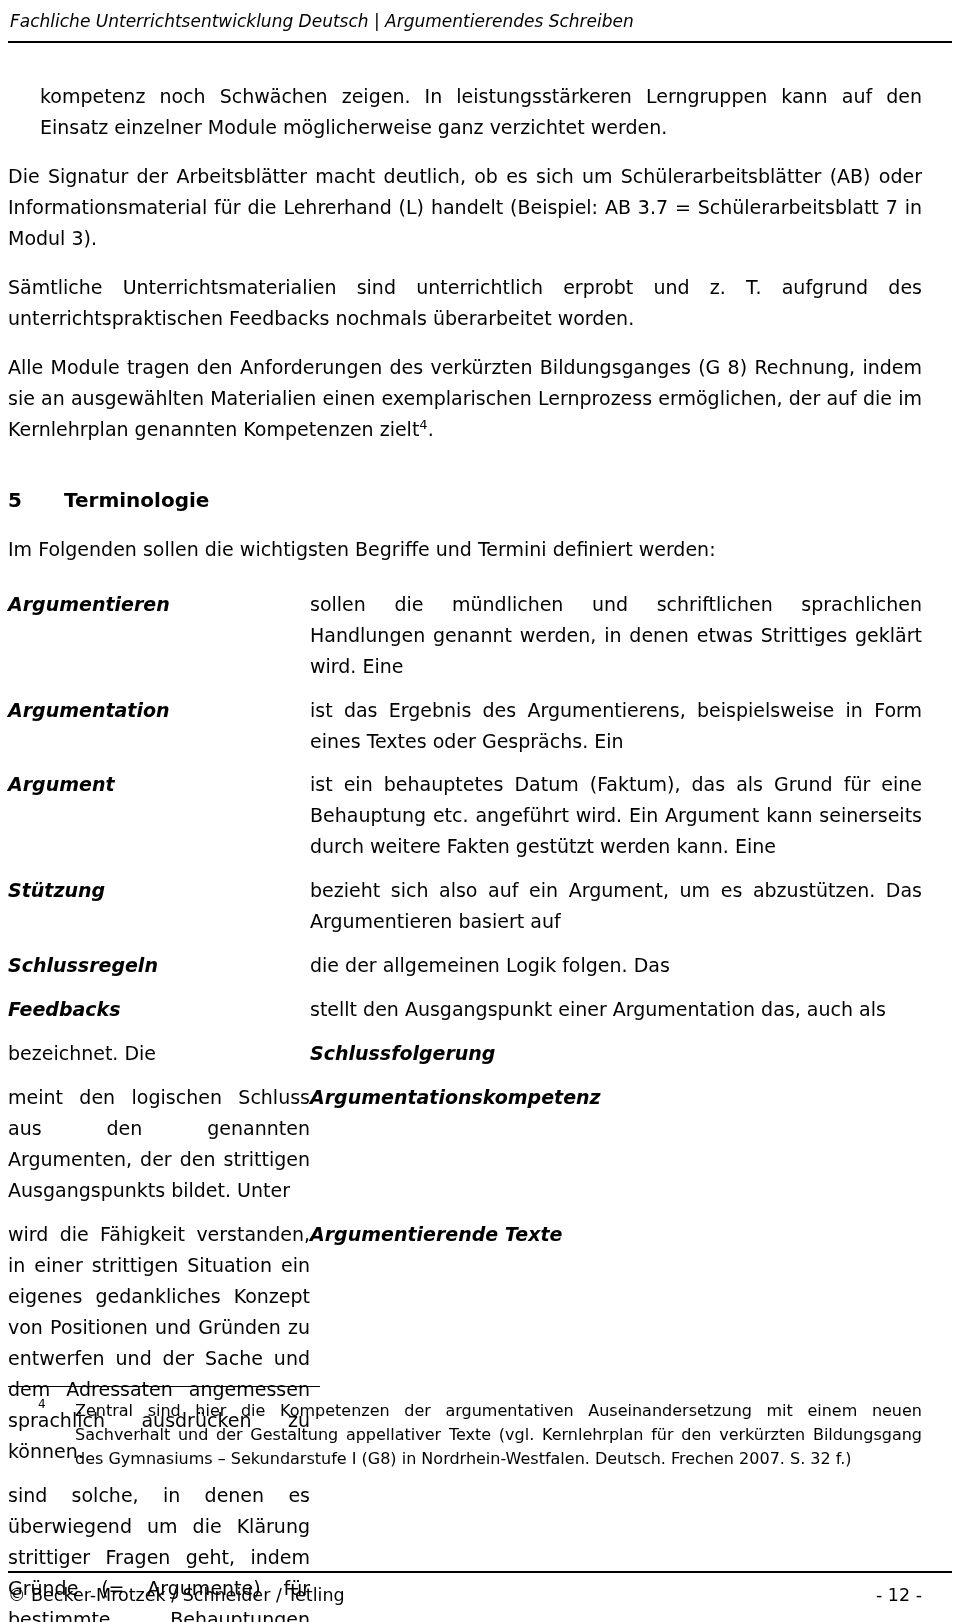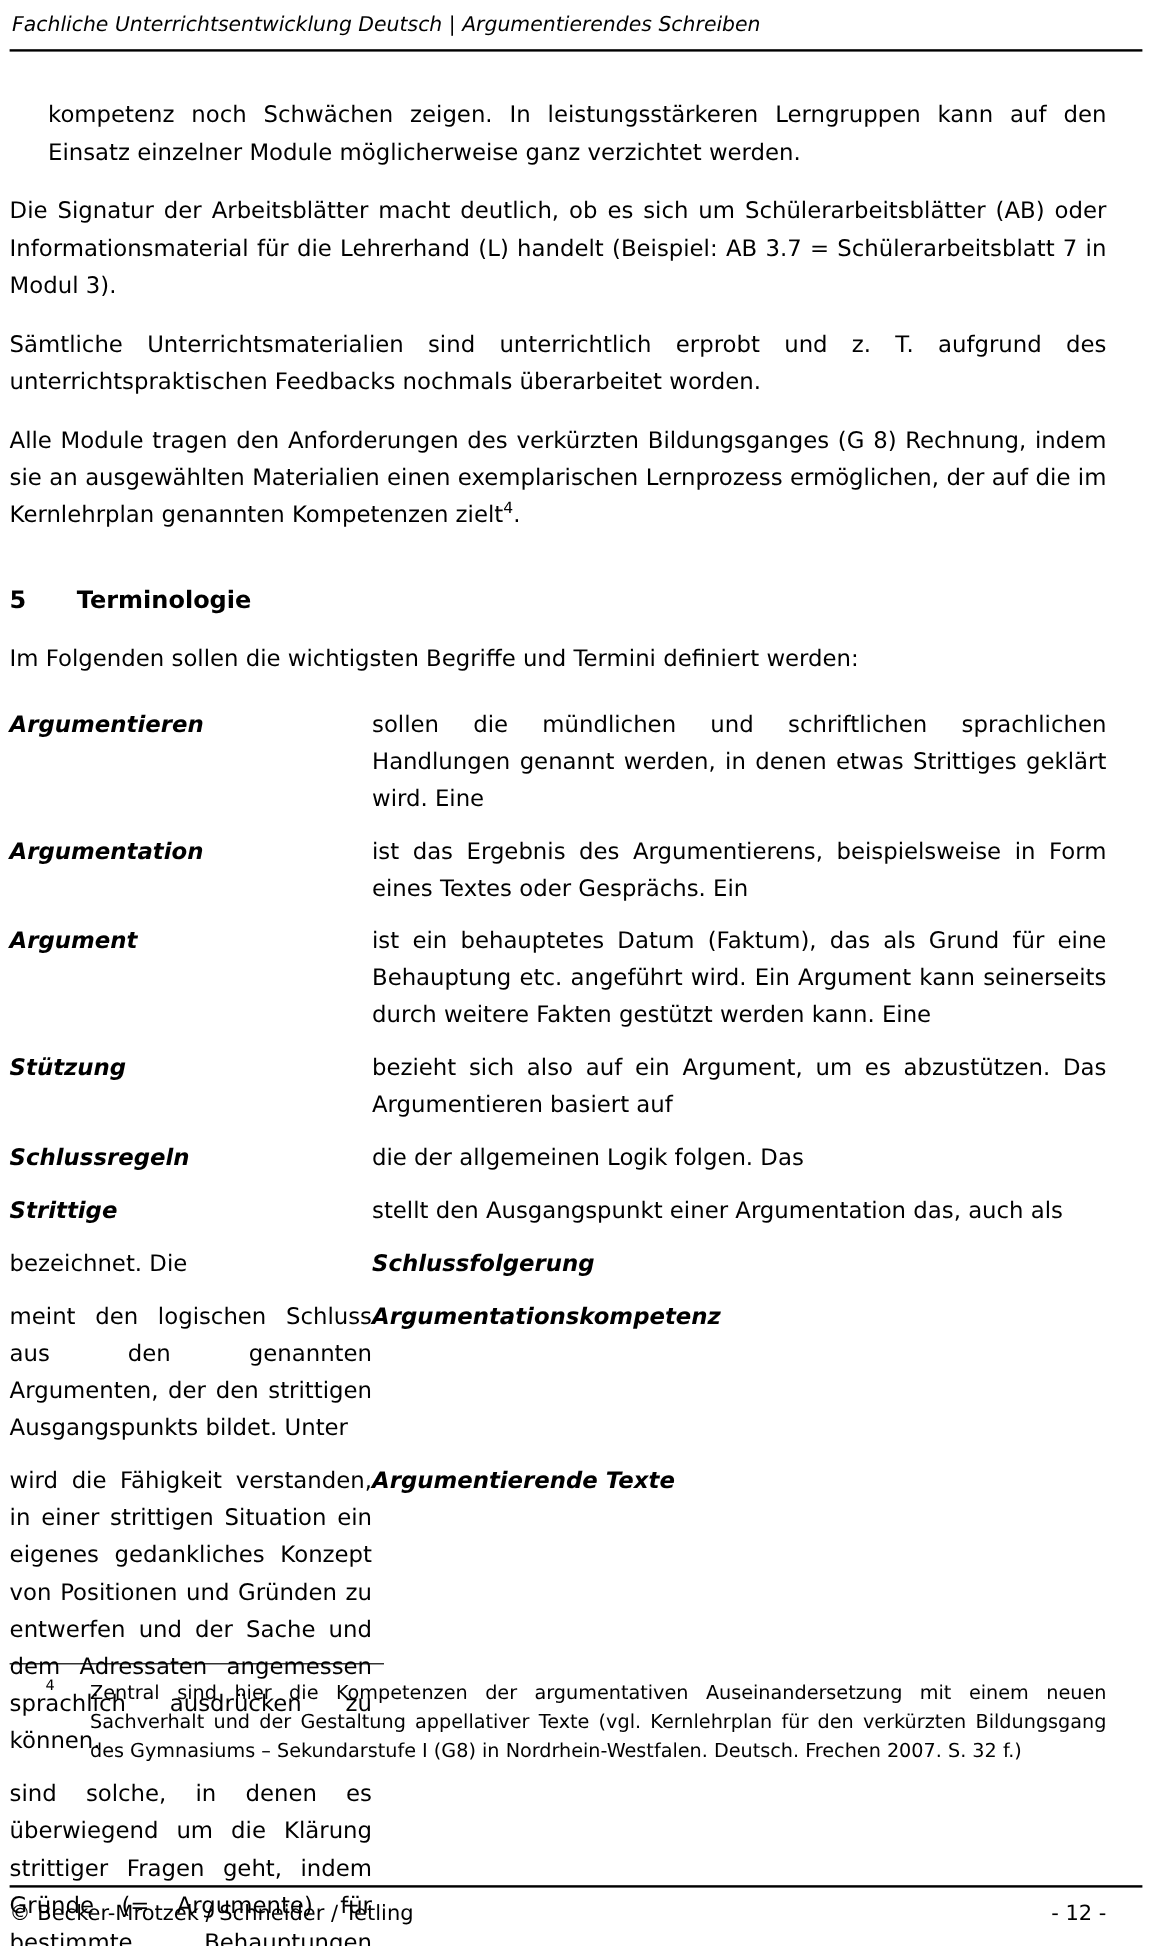--- a/index.html
+++ b/index.html
@@ -147,21 +147,21 @@
         <div class="def-term">Argumentieren</div>
         <div class="def-text">sollen die mündlichen und schriftlichen sprachlichen Handlungen genannt werden, in denen etwas Strittiges geklärt wird. Eine</div>
         <div class="def-term">Argumentation</div>
         <div class="def-text">ist das Ergebnis des Argumentierens, beispielsweise in Form eines Textes oder Gesprächs. Ein</div>
         <div class="def-term">Argument</div>
         <div class="def-text">ist ein behauptetes Datum (Faktum), das als Grund für eine Behauptung etc. angeführt wird. Ein Argument kann seinerseits durch weitere Fakten gestützt werden kann. Eine</div>
         <div class="def-term">Stützung</div>
         <div class="def-text">bezieht sich also auf ein Argument, um es abzustützen. Das Argumentieren basiert auf</div>
         <div class="def-term">Schlussregeln</div>
         <div class="def-text">die der allgemeinen Logik folgen. Das</div>
-        <div class="def-term">Strittige</div>
+        <div class="def-term">Feedbacks</div>
         <div class="def-text">stellt den Ausgangspunkt einer Argumentation das, auch als</div>
         <div class="def-text">bezeichnet. Die</div>
         <div class="def-term">Schlussfolgerung</div>
         <div class="def-text">meint den logischen Schluss aus den genannten Argumenten, der den strittigen Ausgangspunkts bildet. Unter</div>
         <div class="def-term">Argumentationskompetenz</div>
         <div class="def-text">wird die Fähigkeit verstanden, in einer strittigen Situation ein eigenes gedankliches Konzept von Positionen und Gründen zu entwerfen und der Sache und dem Adressaten angemessen sprachlich ausdrücken zu können.</div>
         <div class="def-term">Argumentierende Texte</div>
         <div class="def-text">sind solche, in denen es überwiegend um die Klärung strittiger Fragen geht, indem Gründe (= Argumente) für bestimmte Behauptungen angeführt werden.</div>
       </div>
 

